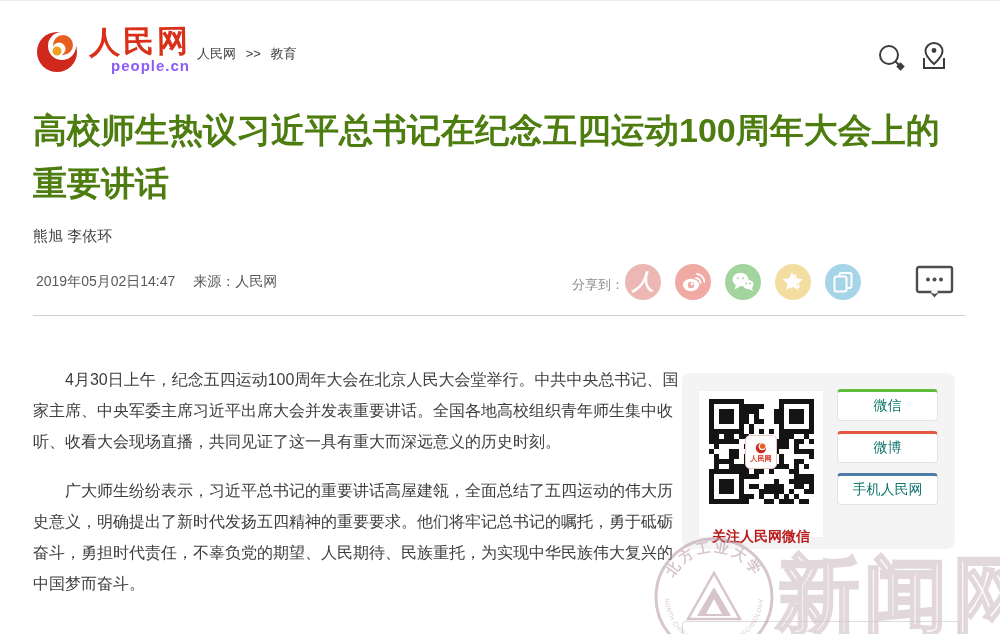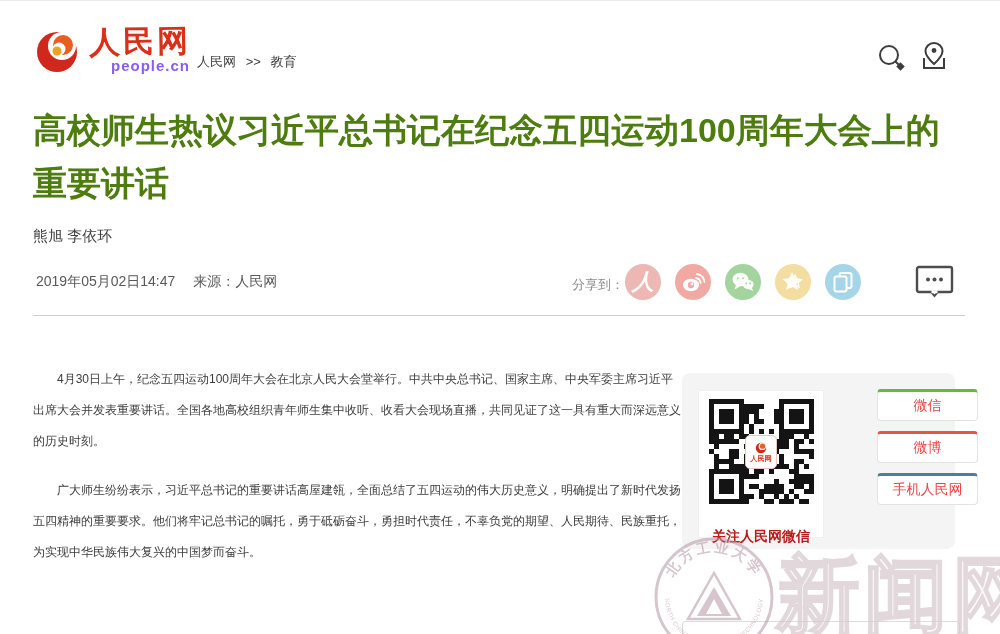--- a/index.html
+++ b/index.html
@@ -6,21 +6,21 @@
   html,body { background:#fff; }
   body { font-family:"Liberation Sans","DejaVu Sans",sans-serif; }
   .page{ position:relative; width:1000px; height:634px; background:#fff; overflow:hidden; border-top:1px solid #ececec; }
 
   
   .header{ position:absolute; left:0; top:0; width:1000px; height:96px; background:#fff; }
   .logo{ position:absolute; left:35px; top:24px; display:flex; align-items:flex-start; cursor:pointer; }
   .logo-text{ margin-left:6px; }
   .logo-cn{ font-size:31px; font-weight:bold; color:#d9301a; letter-spacing:3px; transform:rotate(-1deg); line-height:34px; }
   .logo-en{ font-size:15px; font-weight:bold; color:#8b5cf6; letter-spacing:1px; margin-left:22px; margin-top:-2px; }
-  .breadcrumb{ position:absolute; left:197px; top:52px; font-size:13px; color:#404040; }
+  .breadcrumb{ position:absolute; left:197px; top:44px; font-size:13px; color:#404040; }
   .breadcrumb a{ color:#404040; text-decoration:none; cursor:pointer; }
   .breadcrumb .sep{ margin:0 6px; color:#404040; }
   .hdr-icon{ position:absolute; top:42px; cursor:pointer; }
   .hdr-icon.search{ left:876px; }
   .hdr-icon.loc{ left:920px; top:40px; }
 
   
   .title{ position:absolute; left:33px; top:103px; width:920px; font-size:34px; line-height:53px; font-weight:bold; color:#4d7c0f; }
   .authors{ position:absolute; left:33px; top:226px; font-size:15px; color:#404040; }
   .meta{ position:absolute; left:36px; top:272px; font-size:14px; color:#595959; }
@@ -30,32 +30,32 @@
   .share-label{ position:absolute; left:572px; top:275px; font-size:13px; color:#8c8c8c; }
   .share-icons{ position:absolute; left:625px; top:263px; display:flex; }
   .share-circle{ width:36px; height:36px; border-radius:50%; margin-right:14px; display:flex; align-items:center; justify-content:center; cursor:pointer; }
   .share-circle .cn-glyph{ color:#fff; font-size:22px; font-weight:bold; font-style:italic; }
   .comment-btn{ position:absolute; left:915px; top:264px; cursor:pointer; }
 
   .divider{ position:absolute; left:33px; top:314px; width:932px; height:1px; background:#cfcfcf; }
 
   
   .article{ position:absolute; left:33px; top:363px; width:650px; }
-  .article p{ font-size:12px; line-height:31px; color:#3d3d3d; text-indent:2em; margin-bottom:18px; }
+  .article p{ font-size:16px; line-height:31px; color:#3d3d3d; text-indent:2em; margin-bottom:18px; }
 
   
   .sidebar{ position:absolute; left:682px; top:372px; width:273px; height:176px; background:#f4f4f4; border-radius:8px; }
   .qr-box{ position:absolute; left:16px; top:17px; width:126px; height:148px; background:#fff; border:1px solid #f0f0f0; text-align:center; }
   .qr-code{ position:relative; width:105px; height:105px; margin:8px auto 0; }
   .qr-logo{ position:absolute; left:50%; top:50%; transform:translate(-50%,-50%); width:32px; height:34px; background:#fff; border:1px solid #e9c6c2; border-radius:5px; display:flex; flex-direction:column; align-items:center; justify-content:center; }
   .qr-logo .mini-swirl{ width:13px; height:13px; }
   .qr-logo .mini-txt{ font-size:8px; color:#d9301a; font-weight:bold; line-height:9px; transform:scale(0.9); }
   .qr-caption{ font-size:14px; color:#b91c1c; margin-top:24px;font-weight:bold; }
   .btn-col{ position:absolute; left:155px; top:16px; width:101px; }
-  .side-btn{ width:101px; height:32px; background:#fff; border:1px solid #e3e3e3; border-top-width:3px; border-radius:4px; margin-bottom:10px; font-size:14px; color:#ef4444; display:flex; align-items:center; justify-content:center; cursor:pointer;margin-left:40px; }
+  .side-btn{ width:101px; height:32px; background:#fff; border:1px solid #e3e3e3; border-top-width:3px; border-radius:4px; margin-bottom:10px; font-size:14px; color:#0f766e; display:flex; align-items:center; justify-content:center; cursor:pointer; }
 
   
   .bottom-box{ position:absolute; left:682px; top:620px; width:278px; height:40px; background:#fff; border:1px solid #ddd; border-radius:3px; z-index:1; }
 
   
   .watermark{ position:absolute; left:0; top:0; width:1000px; height:634px; pointer-events:none; z-index:5; }
   .seal{ position:absolute; left:652px; top:534px; opacity:0.55; }
   .wm-text{ position:absolute; left:776px; top:538px; font-size:84px; font-weight:bold; letter-spacing:4px; color:rgba(235,225,228,0.18); -webkit-text-stroke:2px rgba(212,196,202,0.65); white-space:nowrap; }
 </style>
 </head>

